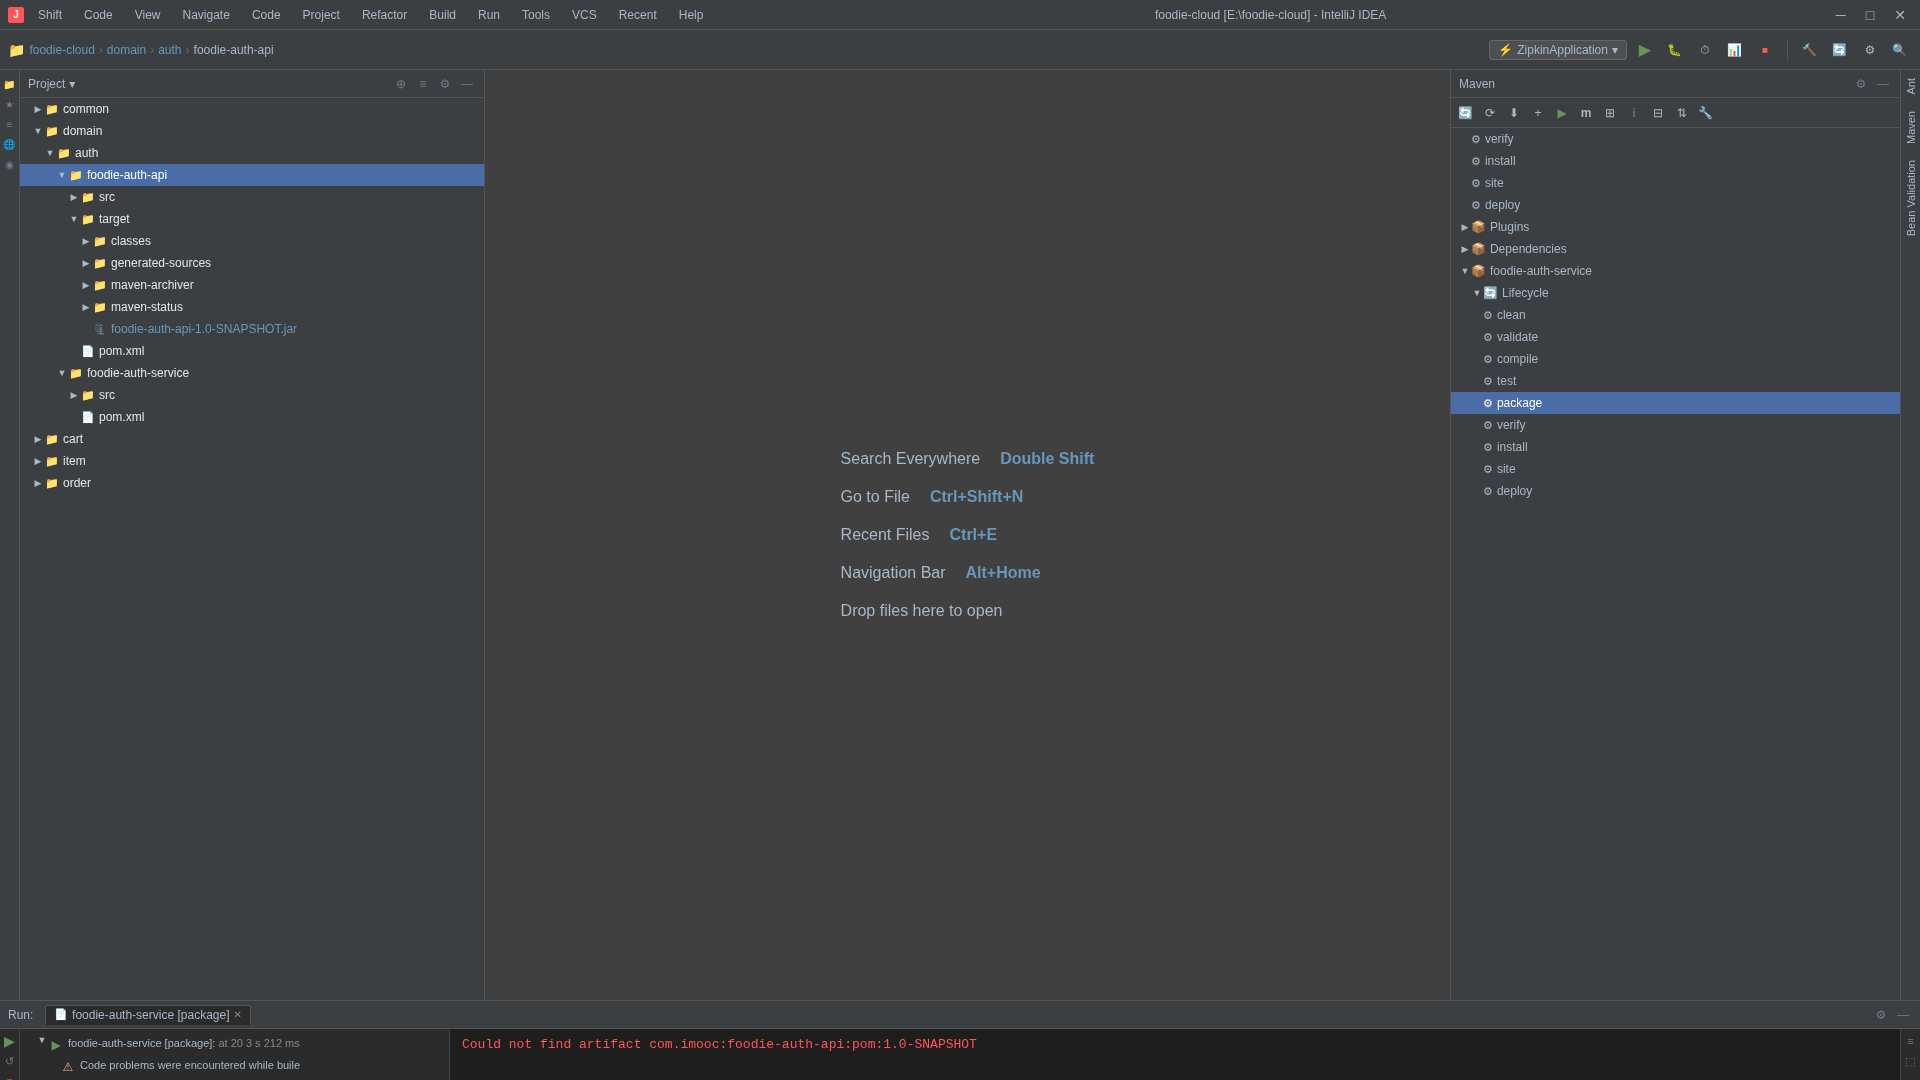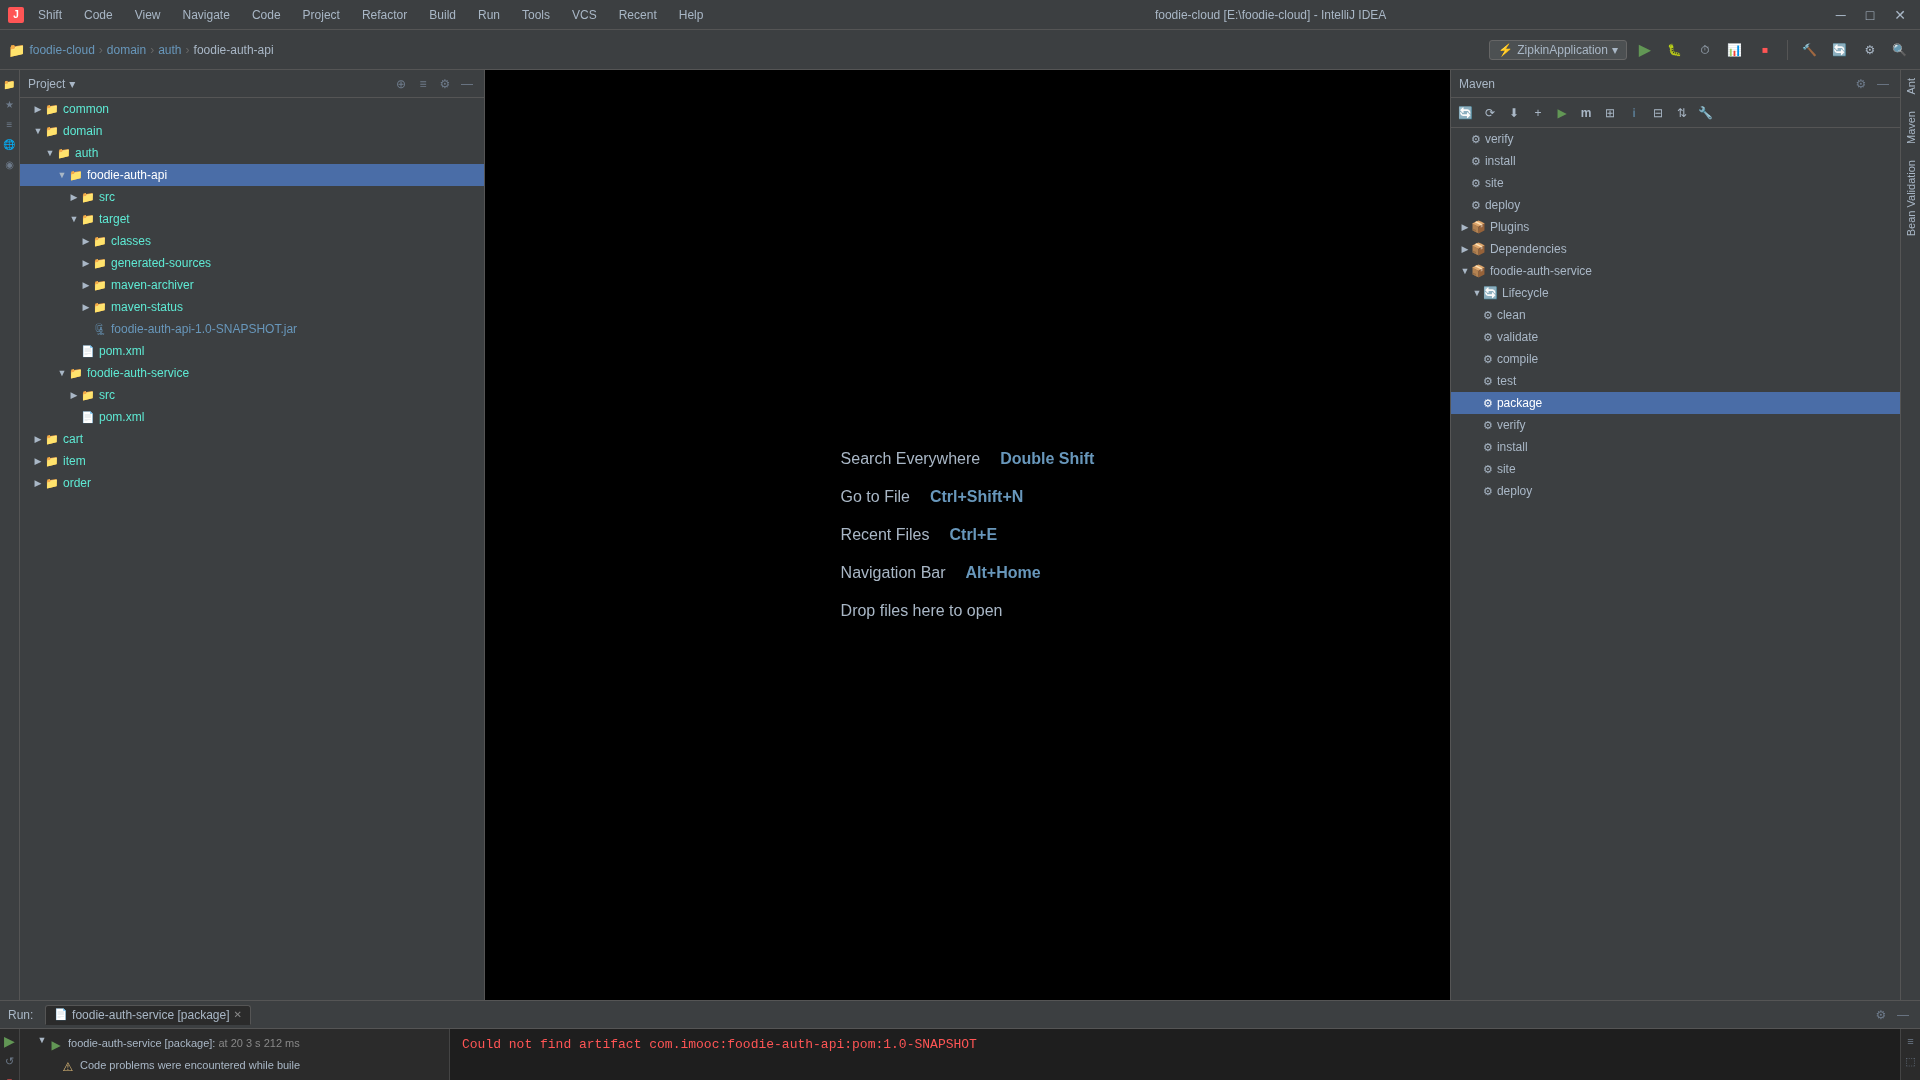--- a/index.html
+++ b/index.html
@@ -42,25 +42,25 @@
     .tree-item { display: flex; align-items: center; height: 22px; padding-left: 4px; cursor: pointer; white-space: nowrap; }
     .tree-item.selected { background: #4a6da7; color: white; }
     .tree-item.selected .tree-label { color: white; }
     .tree-indent { display: inline-block; }
     .tree-arrow { width: 12px; display: inline-flex; align-items: center; justify-content: center; font-size: 9px; color: #a9b7c6; }
     .tree-icon { width: 16px; height: 16px; display: inline-flex; align-items: center; justify-content: center; margin-right: 3px; font-size: 11px; }
     .folder-icon { color: #d4a843; }
     .folder-icon-src { color: #6a8759; }
     .xml-icon { color: #629755; }
     .jar-icon { color: #6897bb; }
-    .tree-label { font-size: 12px; color: #5eead4; }
+    .tree-label { font-size: 12px; color: #e5e5e5; }
     .tree-label-blue { color: #6897bb; }
     
     
-    #editor-area { flex: 1; background: #000000; display: flex; flex-direction: column; position: relative; }
+    #editor-area { flex: 1; background: #404040; display: flex; flex-direction: column; position: relative; }
     #editor-content { flex: 1; display: flex; align-items: center; justify-content: center; }
     .welcome-text { display: flex; flex-direction: column; gap: 20px; }
     .welcome-row { display: flex; align-items: center; gap: 20px; }
     .welcome-action { font-size: 16px; color: #a9b7c6; }
     .welcome-shortcut { font-size: 16px; color: #6897bb; font-weight: bold; }
     
     
     #maven-panel { width: 450px; background: #3c3f41; display: flex; flex-direction: column; border-left: 1px solid #555; }
     #maven-header { height: 28px; display: flex; align-items: center; justify-content: space-between; padding: 0 8px; border-bottom: 1px solid #555; }
     #maven-toolbar { height: 30px; display: flex; align-items: center; padding: 0 4px; gap: 2px; border-bottom: 1px solid #555; }

